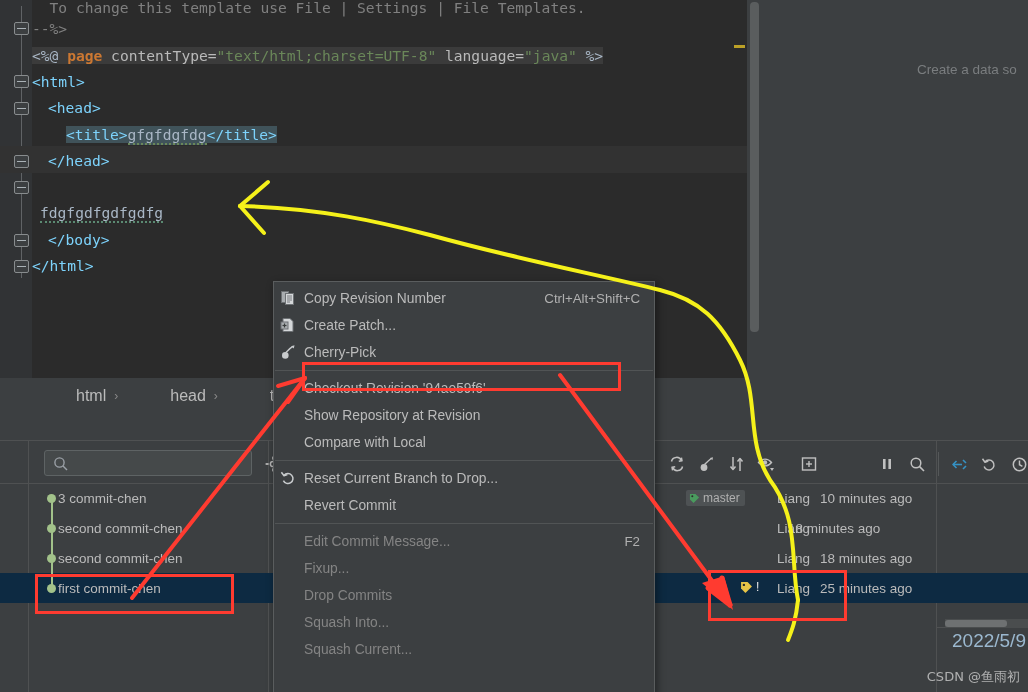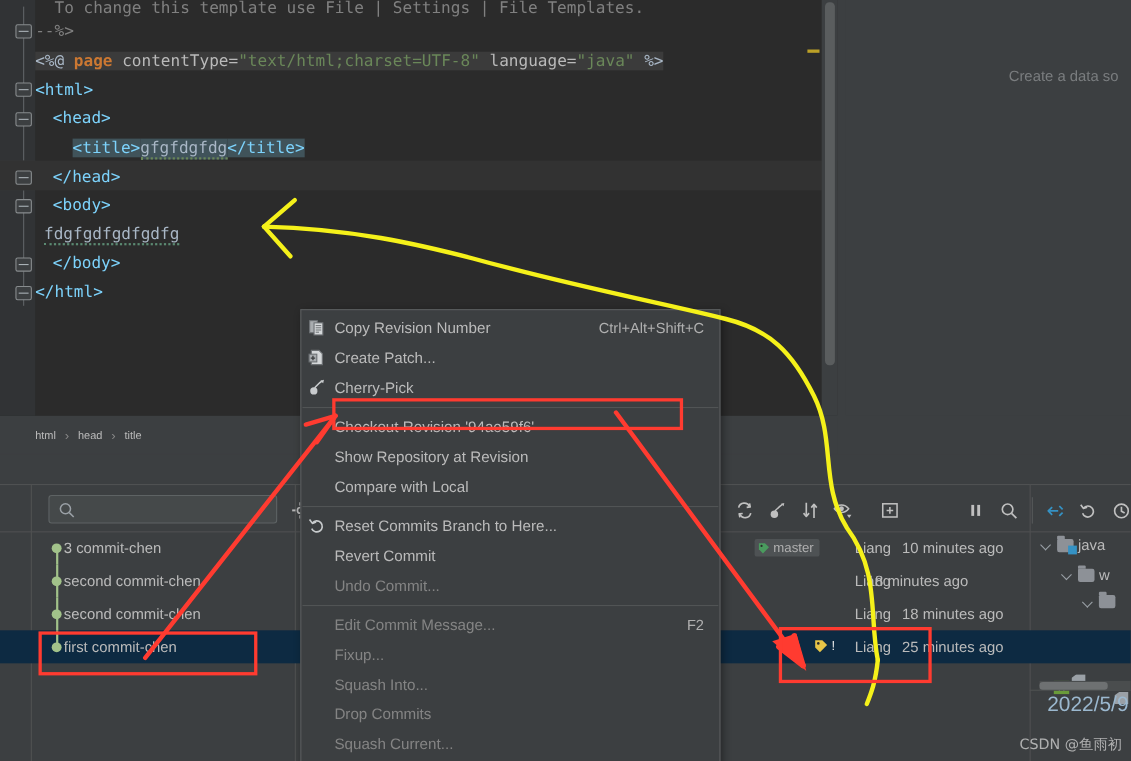--- a/index.html
+++ b/index.html
@@ -82,21 +82,21 @@
     position: absolute; left: 148px; top: 62px;
     color: #7a7d7f; font-size: 13.5px;
   }
 
   
   .breadcrumb {
     position: absolute; left: 0; top: 380px; width: 761px; height: 32px;
     background: #3c3f41; display: flex; align-items: center;
     padding-left: 32px; gap: 8px;
   }
-  .bc-item { color: #bbbbbb; font-size: 10px; }
+  .bc-item { color: #bbbbbb; font-size: 16px; margin-left: 44px; }
   .bc-sep  { color: #888888; font-size: 12px; }
 
   
   .git-panel {
     position: absolute; left: 0; top: 413px; width: 1028px; height: 279px;
     background: #3c3f41;
   }
   .search-box {
     position: absolute; left: 44px; top: 450px;
     width: 208px; height: 26px;
@@ -277,21 +277,20 @@
     <div class="fold-marker" style="top:260px"></div>
 
     <div class="code">
       <div class="cl" style="top:-5px"><span class="tok-comment">  To change this template use File | Settings | File Templates.</span></div>
       <div class="cl" style="top:16px"><span class="tok-comment">--%&gt;</span></div>
       <div class="cl" style="top:43px"><span class="hl-jsp"><span class="tok-plain">&lt;%@ </span><span class="tok-kw">page</span><span class="tok-attr"> contentType=</span><span class="tok-str">"text/html;charset=UTF-8"</span><span class="tok-attr"> language=</span><span class="tok-str">"java"</span><span class="tok-plain"> %&gt;</span></span></div>
       <div class="cl" style="top:69px"><span class="tok-tag">&lt;html&gt;</span></div>
       <div class="cl" style="top:95px;padding-left:16px"><span class="tok-tag">&lt;head&gt;</span></div>
       <div class="cl" style="top:122px;padding-left:34px"><span class="hl-sel tok-tag">&lt;title&gt;</span><span class="hl-sel tok-text squiggle">gfgfdgfdg</span><span class="hl-sel tok-tag">&lt;/title&gt;</span></div>
       <div class="cl" style="top:148px;padding-left:16px"><span class="tok-tag">&lt;/head&gt;</span></div>
-      <div class="cl" style="top:174px;padding-left:16px"><span class="tok-tag">&lt;body&gt;</span></div>
       <div class="cl" style="top:200px;padding-left:8px"><span class="tok-text squiggle2">fdgfgdfgdfgdfg</span></div>
       <div class="cl" style="top:253px"><span class="tok-tag">&lt;/html&gt;</span></div>
       <div class="cl" style="top:227px;padding-left:16px"><span class="tok-tag">&lt;/body&gt;</span></div>
     </div>
 
     <div class="ed-warn-mark"></div>
     <div class="ed-scrollbar">
       <div class="ed-scroll-thumb"></div>
     </div>
   </div>
@@ -470,39 +469,20 @@
           <path d="M1 1 h6 l4 4 -6 6 -4 -4 z" fill="#e8c547"></path>
             <circle cx="3.6" cy="3.6" r="1.1" fill="#2b2b2b"></circle>
         </svg>
         <span>!</span>
       </div>
       <div class="cauthor" style="left:760px; width:50px;">Liang</div>
       <div class="cdate" style="left:820px;">25 minutes ago</div>
     </div>
   </div>
 
-  <div class="ftree">
-    <div class="ftrow" style="left:8px; top:5px;">
-      <span class="chev"></span>
-      <span class="folder-ic src"></span>
-      <span>java</span>
-    </div>
-    <div class="ftrow" style="left:27px; top:32px;">
-      <span class="chev"></span>
-      <span class="folder-ic"></span>
-      <span>w</span>
-    </div>
-    <div class="ftrow" style="left:46px; top:58px;">
-      <span class="chev"></span>
-      <span class="folder-ic"></span>
-    </div>
-    <span class="fsq" style="left:36px; top:130px;"></span>
-    <span class="hsq">H</span>
-    <span class="fsq" style="left:75px; top:146px;"></span>
-  </div>
   <div class="hscroll"></div>
   <div class="date-label">2022/5/9</div>
 
   <div class="ctxmenu">
 
     <div class="mi">
       <span class="mic">
         <svg width="16" height="16" viewBox="0 0 16 16">
           <rect x="1.5" y="1.5" width="7" height="11" fill="#a9adb0" stroke="#6d7174"></rect>
           <rect x="5.5" y="3.5" width="8" height="11" fill="#d4d7d9" stroke="#6d7174"></rect>
@@ -557,43 +537,40 @@
 
     <div class="msep"></div>
 
     <div class="mi">
       <span class="mic">
         <svg width="16" height="16" viewBox="0 0 16 16" stroke="#c8cbcd" stroke-width="1.5" fill="none">
           <path d="M4 5.5 A5 5 0 1 1 3.4 10.6"></path>
             <path d="M1.4 2.2 L4 5.8 L7.4 4.6" stroke-linejoin="round"></path>
         </svg>
       </span>
-      <span>Reset Commits Branch to Here...</span>
+      <span>Reset Current Branch to Drop...</span>
     </div>
     <div class="mi">
       <span>Revert Commit</span>
-    </div>
-    <div class="mi dim">
-      <span>Undo Commit...</span>
     </div>
 
     <div class="msep"></div>
 
     <div class="mi dim">
       <span>Edit Commit Message...</span>
       <span class="accel">F2</span>
     </div>
     <div class="mi dim">
       <span>Fixup...</span>
     </div>
     <div class="mi dim">
+      <span>Drop Commits</span>
+    </div>
+    <div class="mi dim">
       <span>Squash Into...</span>
-    </div>
-    <div class="mi dim">
-      <span>Drop Commits</span>
     </div>
     <div class="mi dim">
       <span>Squash Current...</span>
     </div>
     <div class="mi dim">
       
     </div>
   </div>
 
   <svg class="anno-svg">

